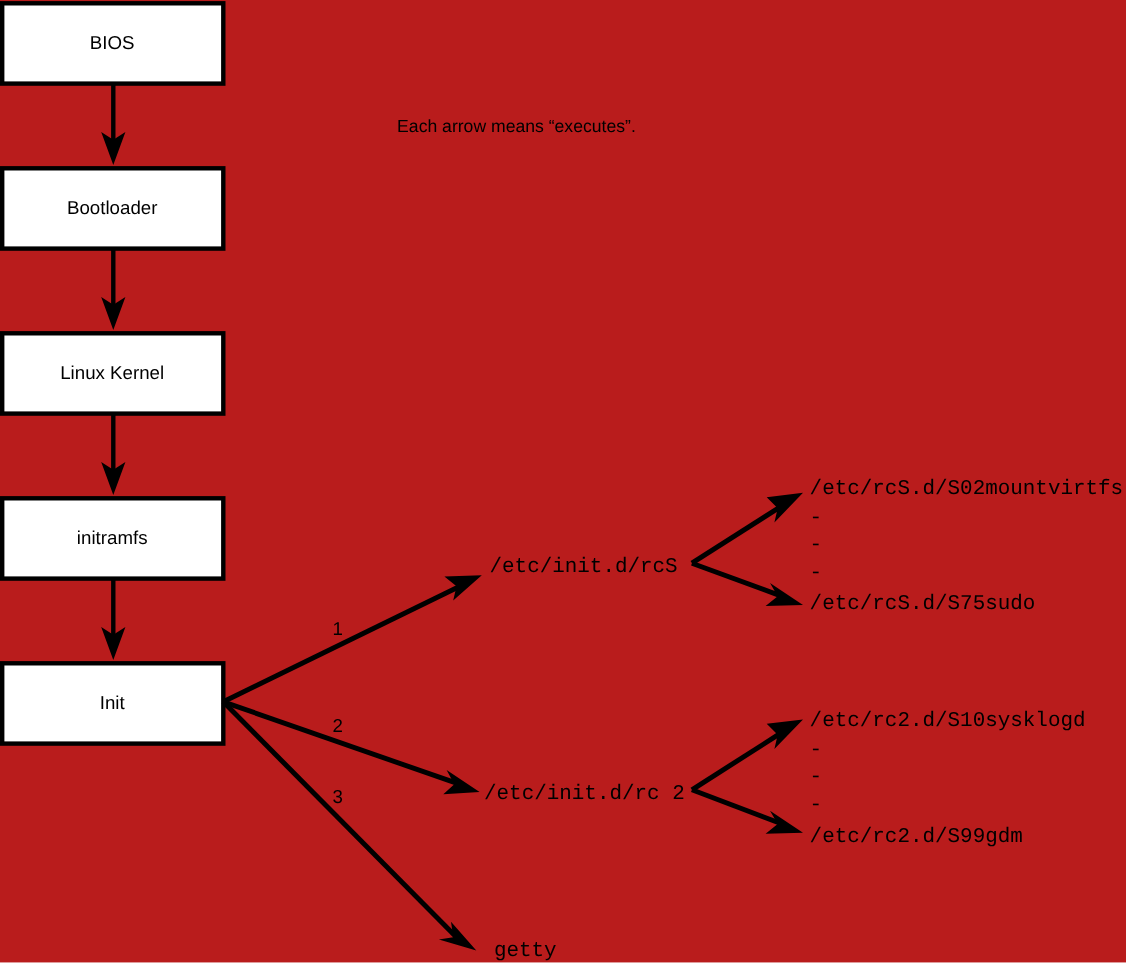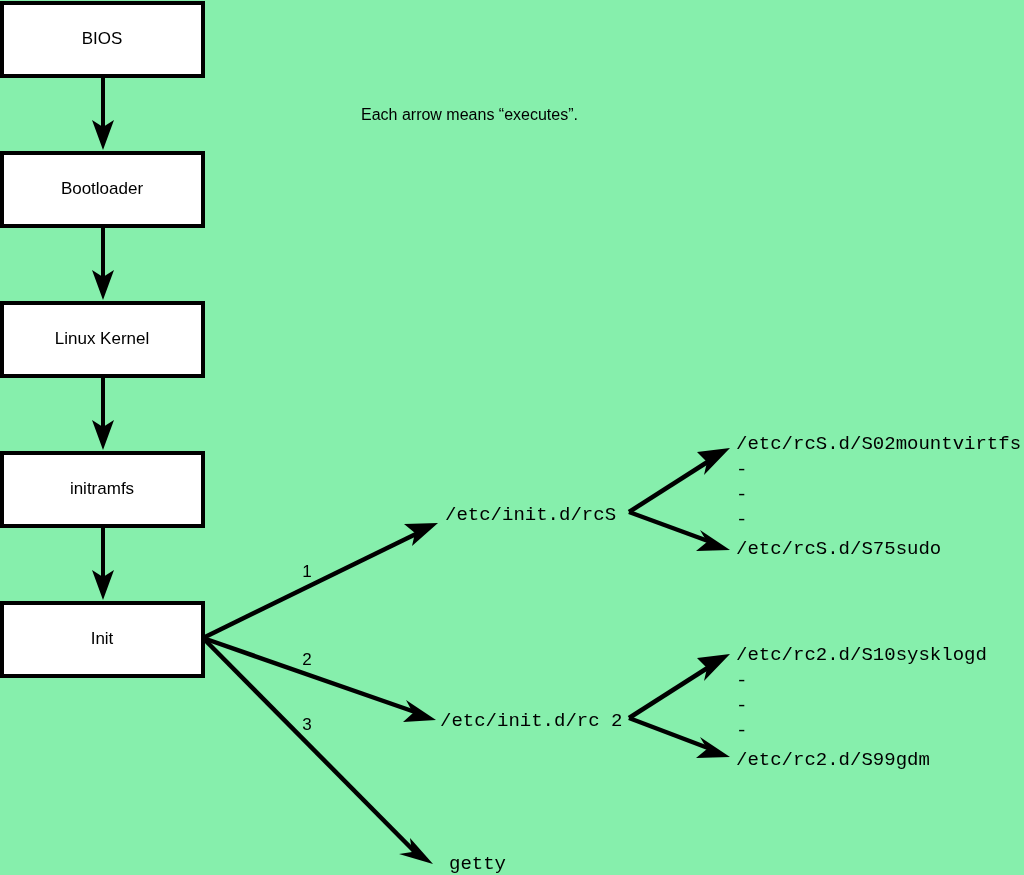--- a/index.html
+++ b/index.html
@@ -5,21 +5,21 @@
 <style>
   html, body {
     margin: 0;
     padding: 0;
     background: #ffffff;
   }
   #canvas {
     position: relative;
     width: 1024px;
     height: 875px;
-    background: #86efac;
+    background: #b91c1c;
     overflow: hidden;
     font-family: "Liberation Sans", sans-serif;
   }
   #diagram-svg {
     position: absolute;
     top: 0;
     left: 0;
     width: 1024px;
     height: 875px;
     display: block;

